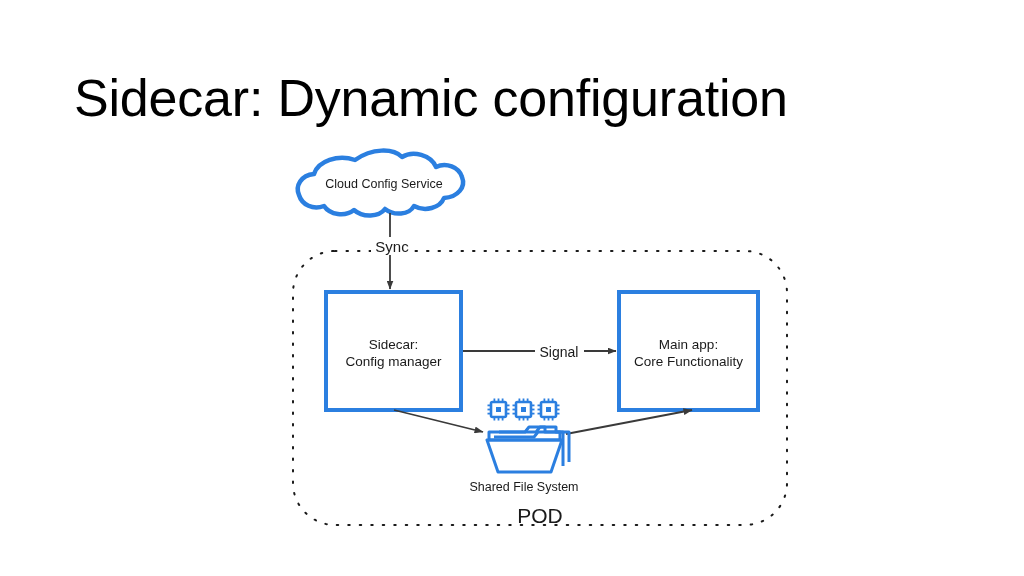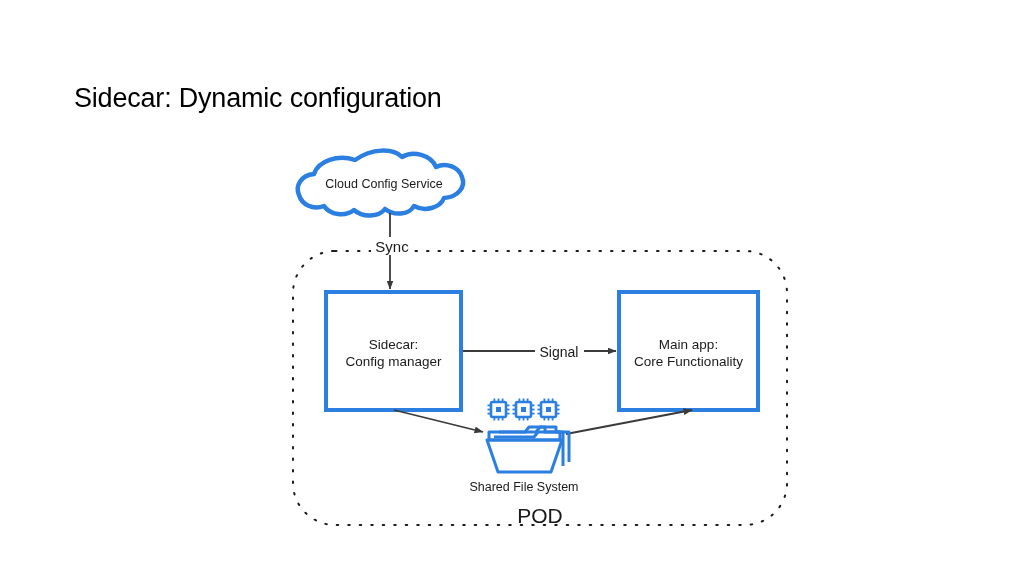--- a/index.html
+++ b/index.html
@@ -20,21 +20,21 @@
     position: absolute;
     inset: 0;
     background: #ffffff;
   }
 
   #slide-title {
     position: absolute;
     left: 74px;
     top: 74px;
     width: 880px;
-    font-size: 27px;
+    font-size: 52px;
     line-height: 48px;
     font-weight: normal;
     letter-spacing: -0.2px;
     color: #000000;
     white-space: nowrap;
   }
 
   #diagram {
     position: absolute;
     left: 0;

